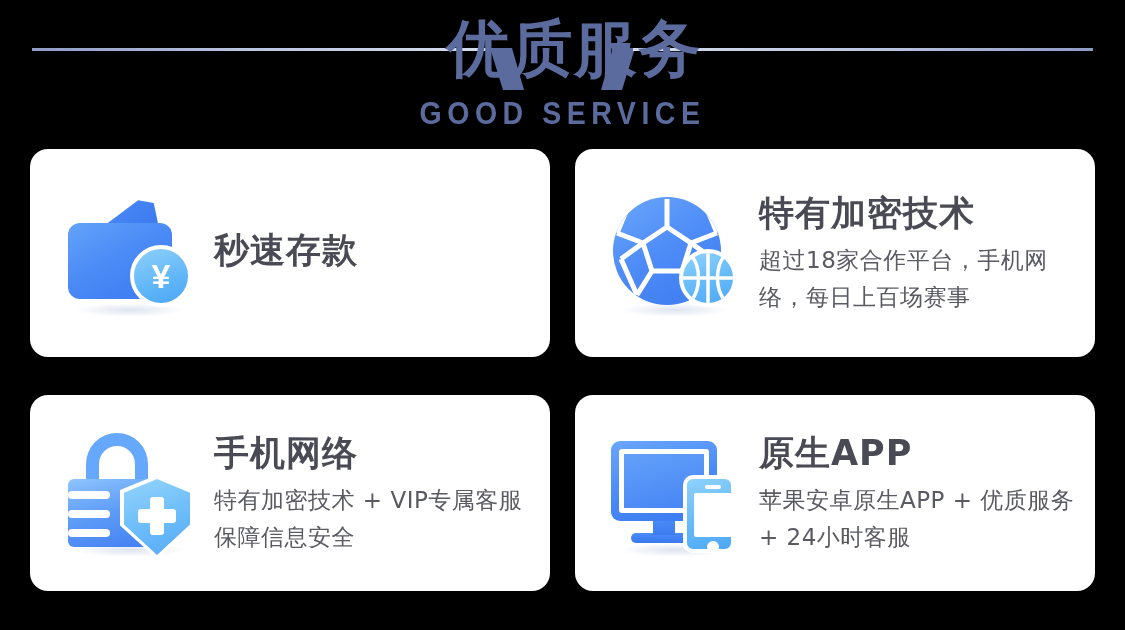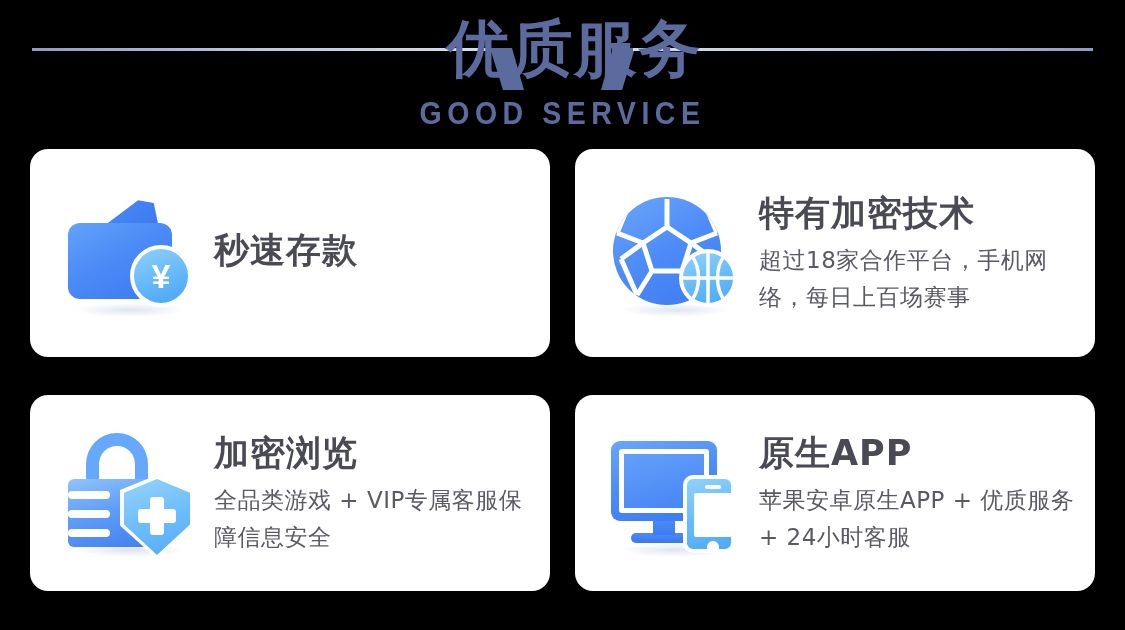--- a/index.html
+++ b/index.html
@@ -388,22 +388,22 @@
       <div class="lock-body"></div>
       <div class="lock-stripe lock-s1"></div>
       <div class="lock-stripe lock-s2"></div>
       <div class="lock-stripe lock-s3"></div>
       <div class="shield-ring"></div>
       <div class="shield"></div>
       <div class="cross-v"></div>
       <div class="cross-h"></div>
     </div>
     <div class="card-text">
-      <div class="card-title">加密浏览</div>
-      <div class="card-desc">全品类游戏 + VIP专属客服保障信息安全</div>
+      <div class="card-title">手机网络</div>
+      <div class="card-desc">特有加密技术 + VIP专属客服保障信息安全</div>
     </div>
   </div>
 
   <div class="card">
     <div class="icon-wrap">
       <div class="icon-shadow"></div>
       <div class="monitor-base"></div>
       <div class="monitor-neck"></div>
       <div class="monitor-frame">
         <div class="monitor-screen"></div>

